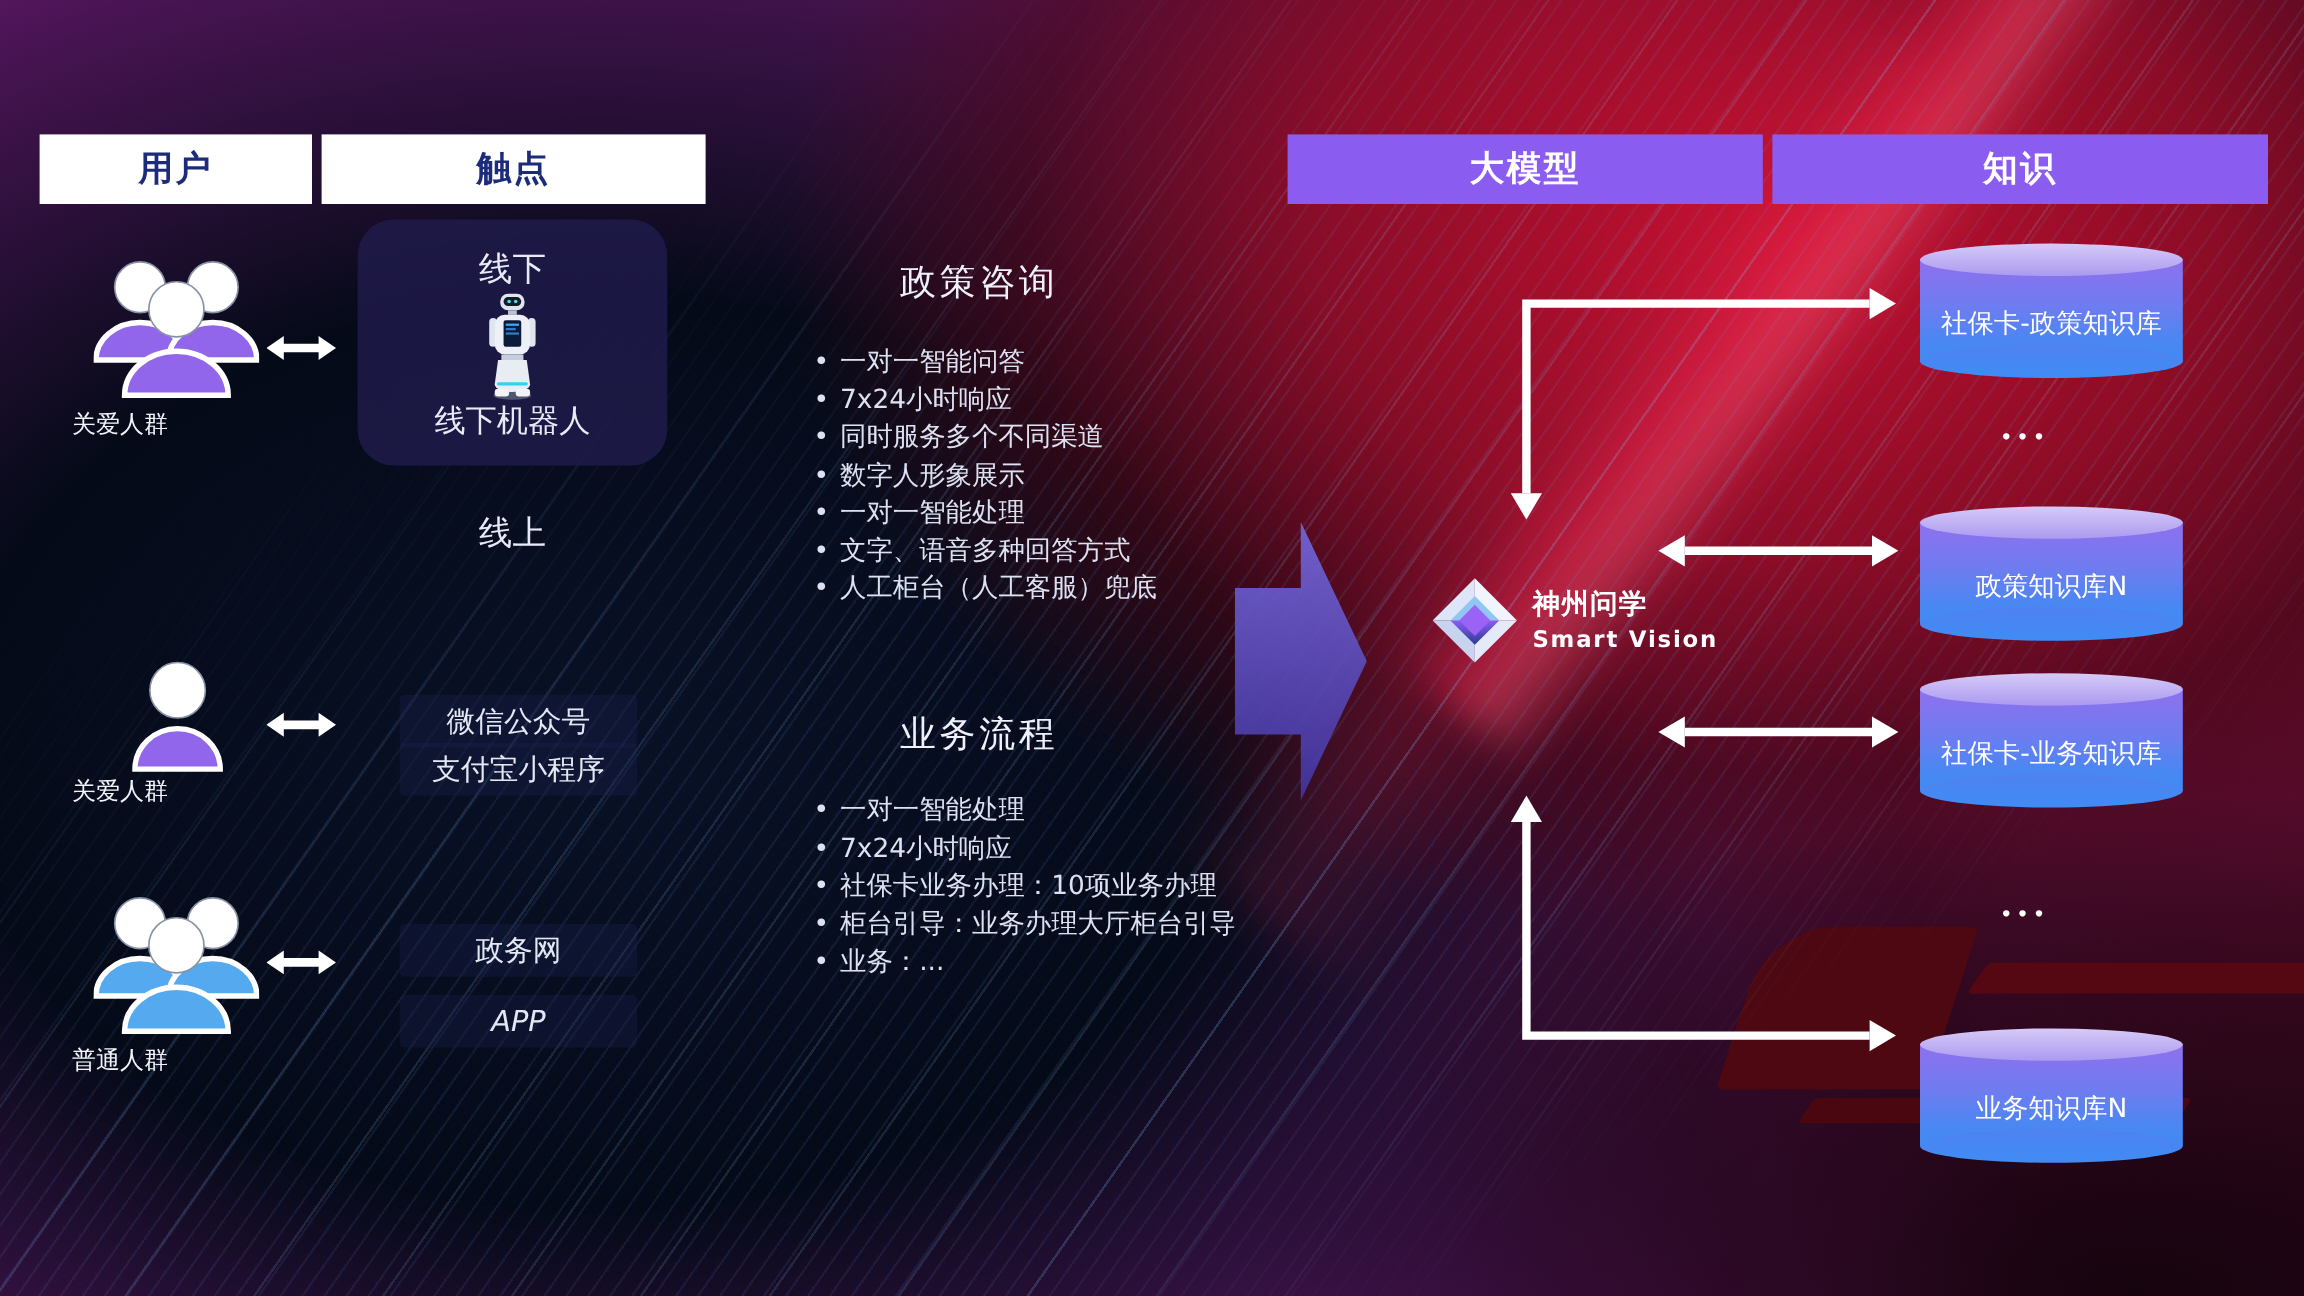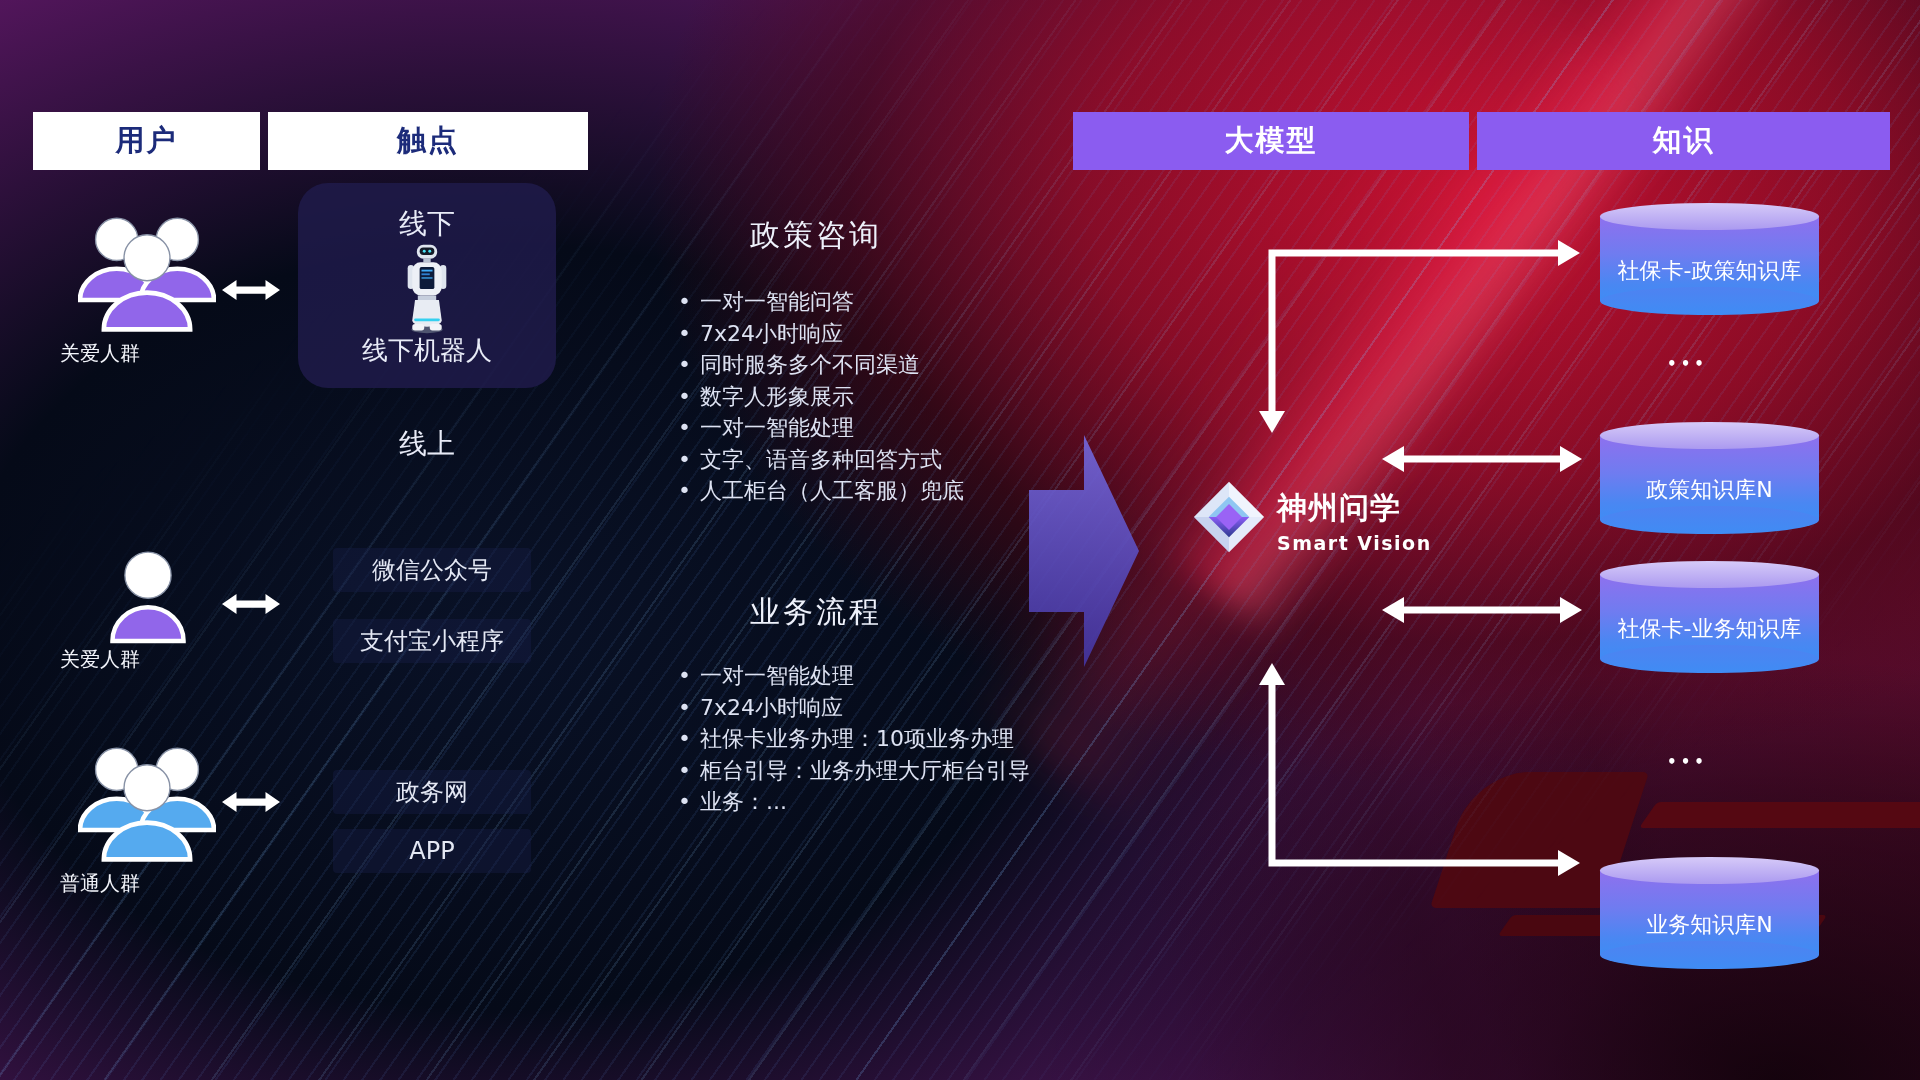--- a/index.html
+++ b/index.html
@@ -31,21 +31,21 @@
   .offline-box{position:absolute;left:298px;top:183px;width:258px;height:205px;border-radius:30px;background:rgba(32,27,76,0.82);}
   .tp-title{position:absolute;left:298px;width:258px;text-align:center;color:#e8ebf7;font-size:28px;}
   .chan{position:absolute;left:333px;width:198px;height:44px;background:rgba(28,34,80,0.32);border-radius:4px;display:flex;align-items:center;justify-content:center;color:#e4e8f4;font-size:24px;}
   
   .scene-title{position:absolute;left:596px;width:440px;text-align:center;color:#eef1fb;font-size:30px;letter-spacing:3px;}
   .bullets{position:absolute;left:676px;color:#dde2f2;font-size:22px;line-height:31.5px;}
   .bullets div{position:relative;padding-left:24px;white-space:nowrap;}
   .bullets div::before{content:"\2022";position:absolute;left:2px;}
   
   .logo-text{position:absolute;left:1277px;top:488px;color:#fff;}
-  .logo-cn{font-size:30px;font-weight:bold;letter-spacing:1px;}
+  .logo-cn{font-size:23px;font-weight:bold;letter-spacing:1px;}
   .logo-en{font-size:19px;font-weight:bold;letter-spacing:1.5px;margin-top:3px;}
   
   .cyl{position:absolute;left:1600px;width:175px;height:112px;padding-left:44px;}
   .cyl .top{position:absolute;top:0;left:0;right:0;height:27px;border-radius:50%;background:linear-gradient(180deg,#d6caf8 0%,#ab9af0 100%);z-index:2;}
   .cyl .body{position:absolute;top:13px;bottom:14px;left:0;right:0;background:linear-gradient(180deg,#8f70ee 0%,#6f7cf0 45%,#4a87f2 80%,#3f8cf4 100%);}
   .cyl .bot{position:absolute;bottom:0;left:0;right:0;height:28px;border-radius:50%;background:linear-gradient(180deg,#4f82f1,#3f8cf4);}
   .cyl .lbl{position:absolute;left:6px;right:6px;top:28px;bottom:4px;display:flex;align-items:center;justify-content:center;text-align:center;color:#fff;font-size:22px;line-height:1.3;z-index:3;}
   .dots{position:absolute;left:1600px;width:175px;text-align:center;color:#fff;font-size:15px;letter-spacing:4px;font-weight:bold;line-height:16px;}
 </style>
 </head>
@@ -118,30 +118,30 @@
   <svg style="position:absolute;left:108px;top:548px;" width="80" height="97" viewBox="0 0 90 108">
     <path d="M5 104 a40 38 0 0 1 80 0 z" fill="#9166ea" stroke="#fff" stroke-width="5"></path>
     <circle cx="45" cy="30" r="26" fill="#fff" stroke="#8892a6" stroke-width="1.5"></circle>
   </svg>
   <div class="ulabel" style="left:60px;top:646px;">关爱人群</div>
 
   <svg style="position:absolute;left:222px;top:592px;" width="58" height="24" viewBox="0 0 64 26">
     <polygon points="0,13 16,2 16,9 48,9 48,2 64,13 48,24 48,17 16,17 16,24" fill="#fff"></polygon>
   </svg>
 
-  <div class="chan" style="top:548px;">
+  <div class="chan" style="top:579px;">
       <span>微信公众号</span>
     </div>
   <div class="chan" style="top:619px;">
       <span>支付宝小程序</span>
     </div>
   <div class="chan" style="top:770px;">
       <span>政务网</span>
     </div>
-  <div class="chan" style="top:829px;">
+  <div class="chan" style="top:829px;font-style:italic;">
       <span>APP</span>
     </div>
 
   <svg style="position:absolute;left:78px;top:740px;" width="138" height="124" viewBox="0 0 150 135">
     <path d="M2 98 a40 34 0 0 1 80 0 z" fill="#55aaef" stroke="#fff" stroke-width="5"></path>
     <path d="M68 98 a40 34 0 0 1 80 0 z" fill="#55aaef" stroke="#fff" stroke-width="5"></path>
     <circle cx="42" cy="32" r="23" fill="#fff" stroke="#8892a6" stroke-width="1.5"></circle>
     <circle cx="108" cy="32" r="23" fill="#fff" stroke="#8892a6" stroke-width="1.5"></circle>
     <path d="M28 130 a47 40 0 0 1 94 0 z" fill="#55aaef" stroke="#fff" stroke-width="5"></path>
     <circle cx="75" cy="52" r="25" fill="#fff" stroke="#8892a6" stroke-width="1.5"></circle>

